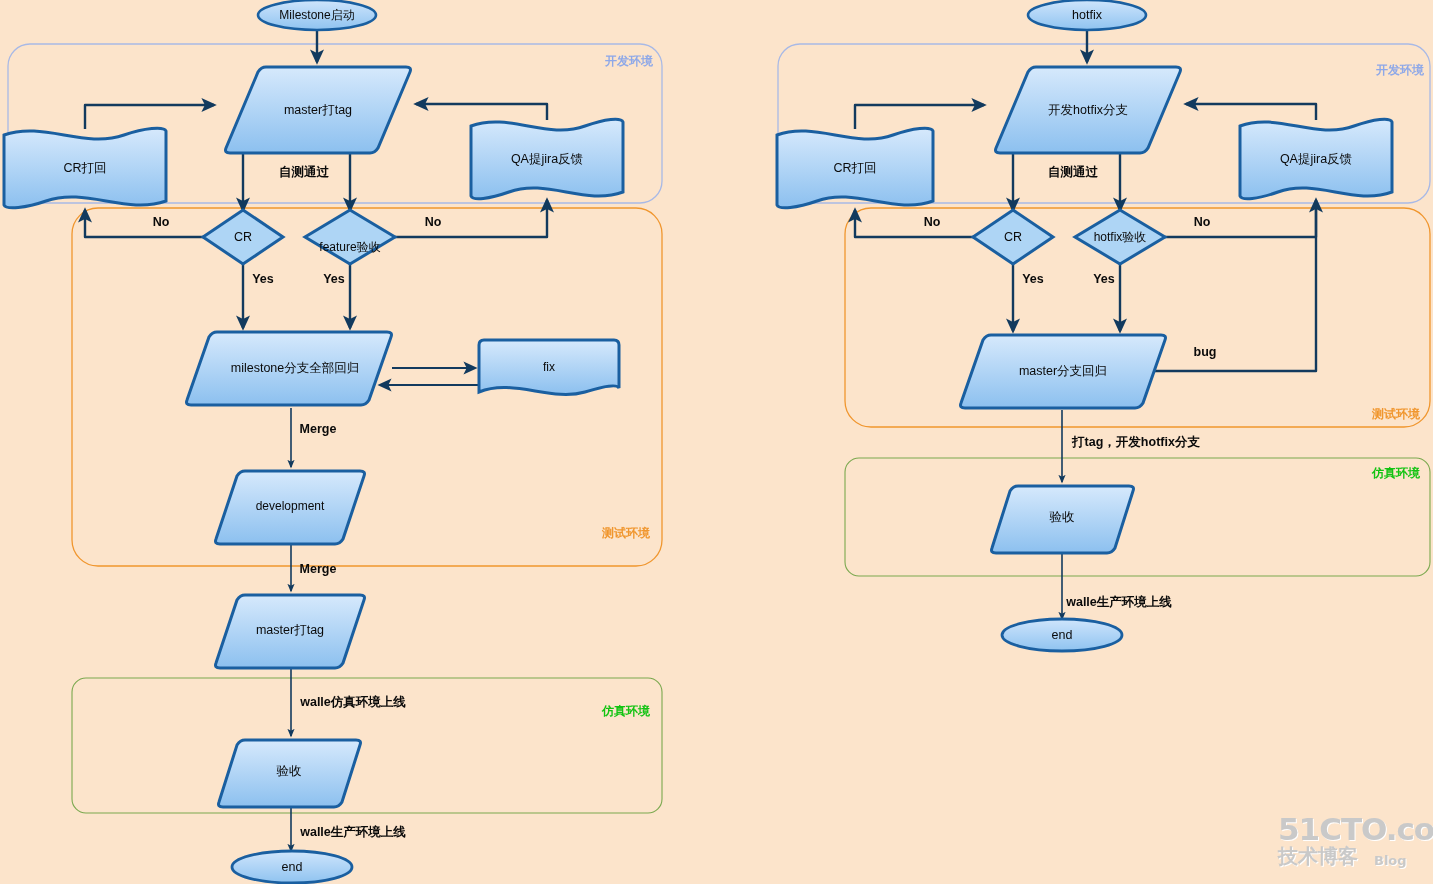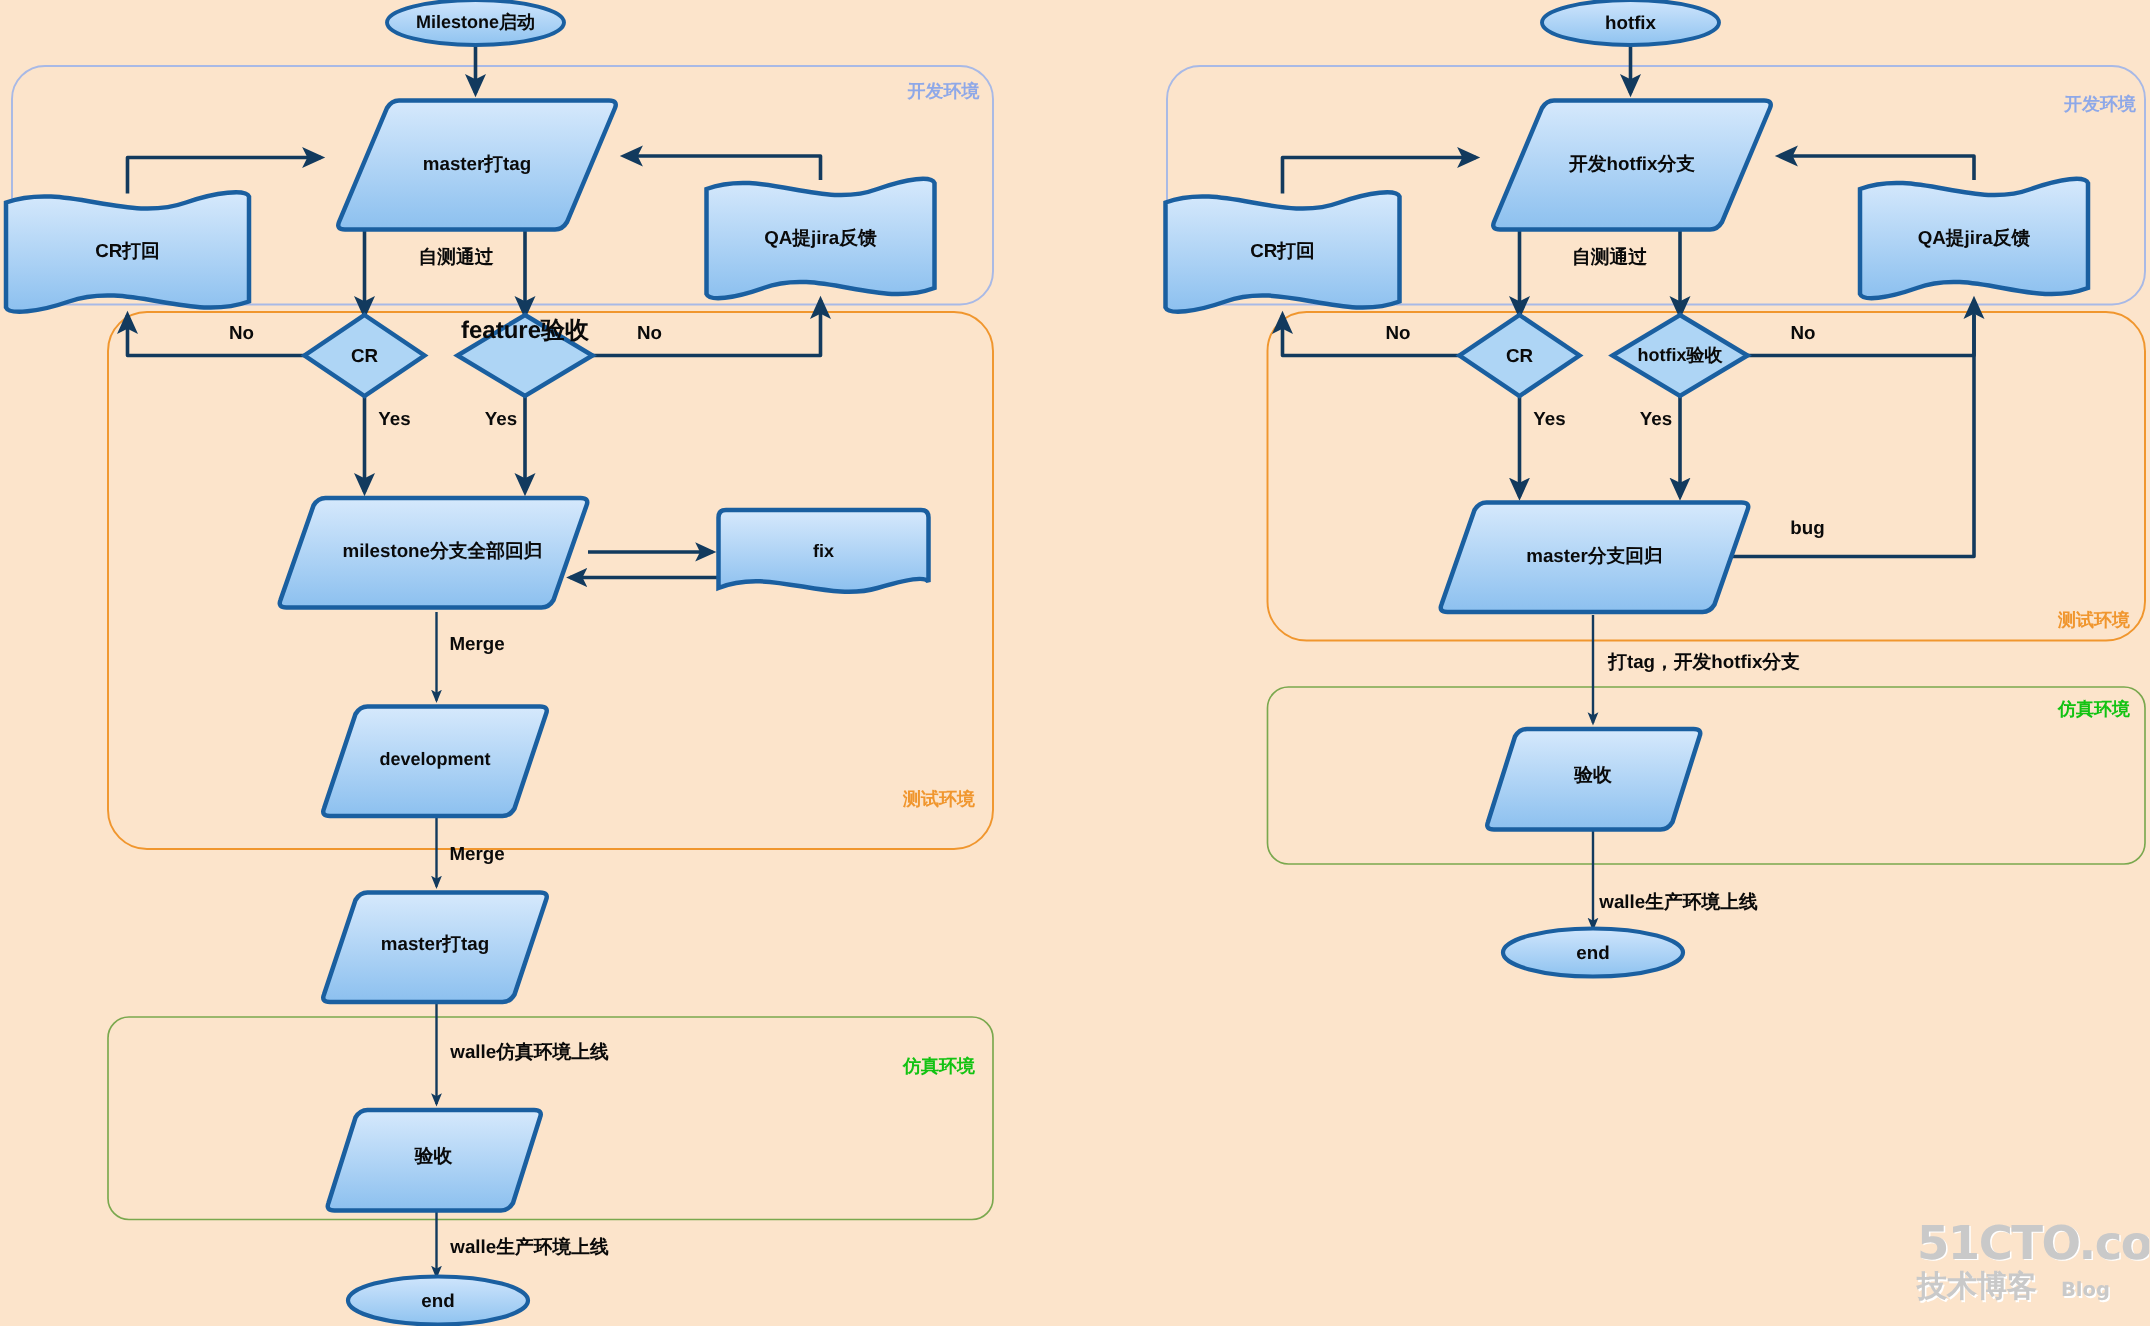--- a/index.html
+++ b/index.html
@@ -19,21 +19,21 @@
   }
   #svg-layer {
     position: absolute;
     top: 0; left: 0;
     width: 1433px;
     height: 884px;
   }
   .node-label {
     position: absolute;
     pointer-events: none;
-    font-weight: bold;
+    font-weight: normal;
     color: #0a0a0a;
     text-align: center;
     white-space: nowrap;
     transform: translate(-50%, -50%);
   }
   .edge-label {
     position: absolute;
     pointer-events: none;
     font-weight: bold;
     font-size: 12.5px;
@@ -60,21 +60,21 @@
   .wm-main {
     font-family: "DejaVu Sans", sans-serif;
     font-weight: bold;
     font-size: 31px;
     letter-spacing: -1px;
     color: #c9c9c9;
     text-shadow: 1px 1px 0 #ffffff;
     line-height: 1;
   }
   .wm-sub {
-    font-family: Liberation Serif, serif;
+    font-family: Liberation Mono, monospace;
     font-weight: bold;
     font-size: 20px;
     color: #c9c9c9;
     text-shadow: 1px 1px 0 #ffffff;
     line-height: 1;
     margin-top: 3px;
     text-align: center;
   }
   .wm-blog {
     font-family: "DejaVu Sans", sans-serif;
@@ -213,21 +213,21 @@
     <path d="M 991 335 Q 986 335 983 340 L 961 403 Q 959 408 965 408 L 1135 408 Q 1140 408 1143 403 L 1165 340 Q 1167 335 1161 335 Z" fill="url(#shapeGrad)" stroke="#1a5fa0" stroke-width="3"></path>
     <path d="M 1018 486 Q 1013 486 1010 491 L 992 548 Q 990 553 996 553 L 1107 553 Q 1112 553 1115 548 L 1133 491 Q 1135 486 1129 486 Z" fill="url(#shapeGrad)" stroke="#1a5fa0" stroke-width="3"></path>
     <ellipse cx="1062" cy="635" rx="60" ry="16" fill="url(#ellipseGrad)" stroke="#1a5fa0" stroke-width="2.8"></ellipse>
   </svg>
 
   <div class="node-label" style="left:317px;top:15px;font-size:12px">Milestone启动</div>
   <div class="node-label" style="left:318px;top:110px;font-size:12.5px">master打tag</div>
   <div class="node-label" style="left:85px;top:168px;font-size:12.5px">CR打回</div>
   <div class="node-label" style="left:547px;top:159px;font-size:12.5px">QA提jira反馈</div>
   <div class="node-label" style="left:243px;top:237px;font-size:12.5px">CR</div>
-  <div class="node-label" style="left:350px;top:221px;font-size:16px">feature验收</div>
+  <div class="node-label" style="left:350px;top:247px;font-size:12px">feature验收</div>
   <div class="node-label" style="left:295px;top:368px;font-size:12.5px">milestone分支全部回归</div>
   <div class="node-label" style="left:549px;top:367px;font-size:12px">fix</div>
   <div class="node-label" style="left:290px;top:506px;font-size:12px">development</div>
   <div class="node-label" style="left:290px;top:630px;font-size:12.5px">master打tag</div>
   <div class="node-label" style="left:289px;top:771px;font-size:12.5px">验收</div>
   <div class="node-label" style="left:292px;top:867px;font-size:12.5px">end</div>
 
   <div class="edge-label" style="left:304px;top:172px">自测通过</div>
   <div class="edge-label" style="left:161px;top:222px">No</div>
   <div class="edge-label" style="left:433px;top:222px">No</div>

